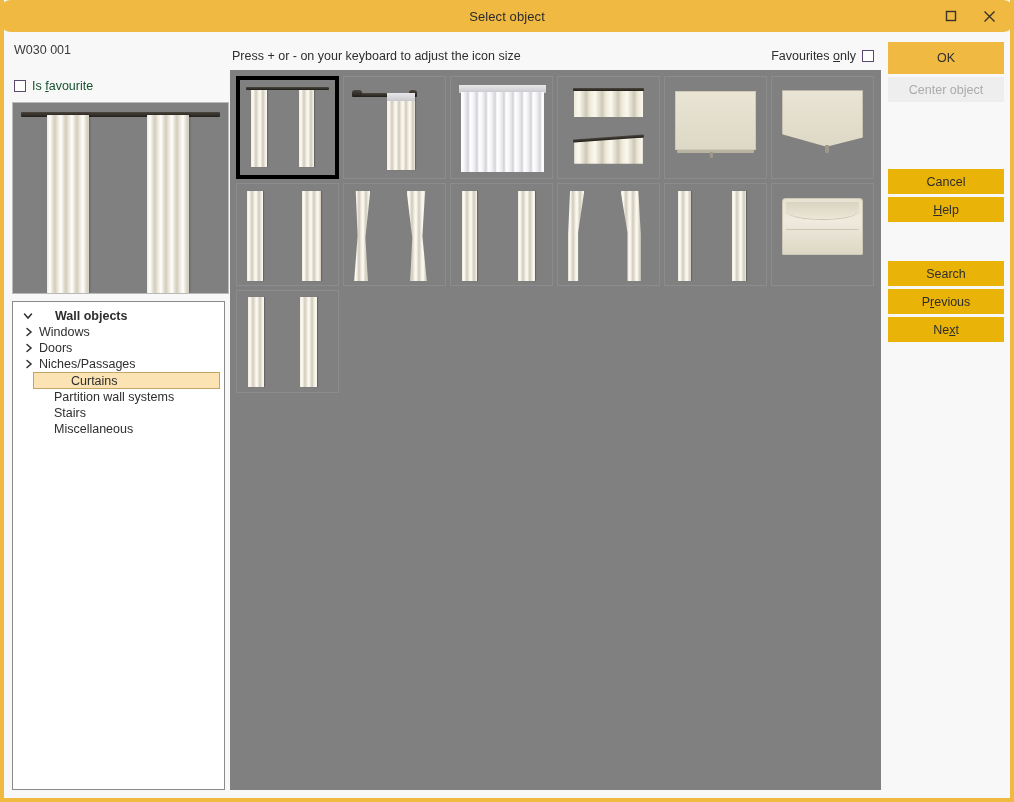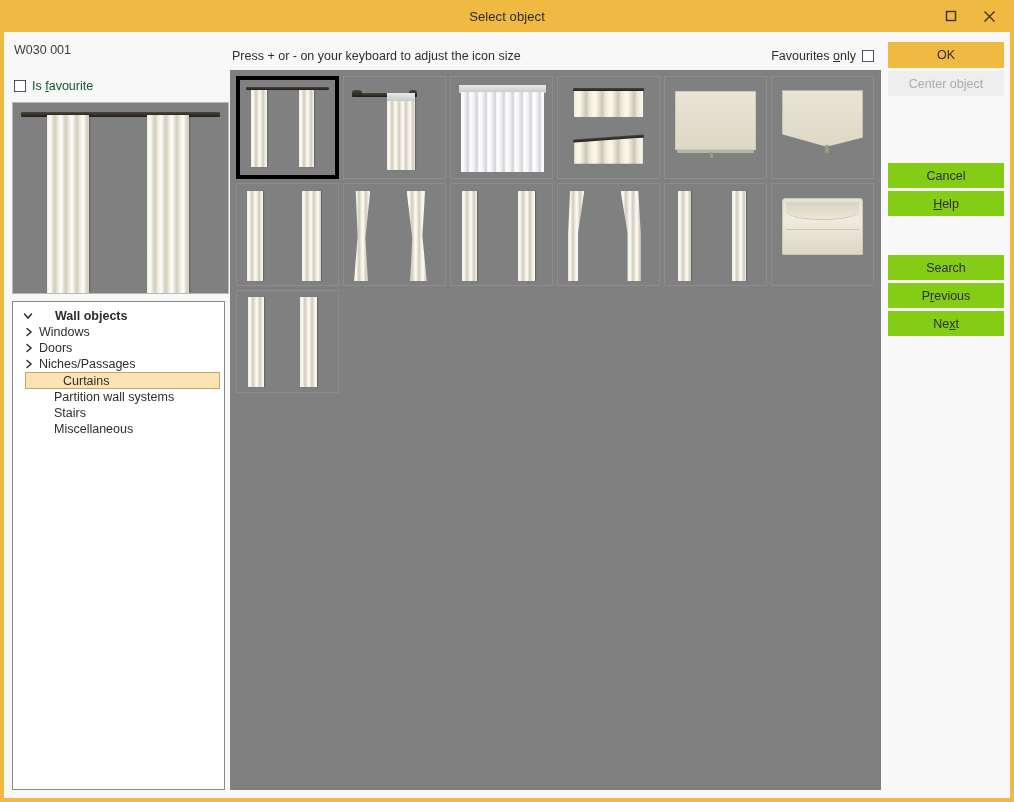--- a/index.html
+++ b/index.html
@@ -22,20 +22,21 @@
   .titlebar {
     height: 32px;
     background: #f0b942;
     display: flex;
     align-items: center;
     justify-content: center;
     position: relative;
     flex: none;
     margin: -0px -4px 0 -4px;
     width: 1014px;
+    border-radius: 11px;
   }
   .titlebar-title {
     font-size: 13px;
     color: #2b2b2b;
     letter-spacing: .1px;
   }
   .titlebar-buttons {
     position: absolute;
     right: 8px; top: 0; height: 32px;
     display: flex; align-items: center; gap: 4px;
@@ -119,21 +120,21 @@
     font-size: 12.5px; color: #2e2e2e;
     padding-left: 4px;
     white-space: nowrap;
   }
   .tnode.root { font-weight: bold; gap: 16px; }
   .tnode.child { padding-left: 22px; }
   .tnode.leaf { padding-left: 37px; }
   .tnode.sel {
     background: #fbe3b4;
     border: 1px solid #c4a569;
-    margin: 0 0 0 8px;
+    margin: 0 0 0 16px;
     height: 17px;
   }
   .caret {
     width: 13px; flex: none; display: flex; align-items: center;
     justify-content: center; color: #2e2e2e; font-size: 11px;
     margin-left: -17px; margin-right: 4px;
   }
   .caret.root { margin-left: 0; margin-right: 5px; }
 
   
@@ -231,31 +232,31 @@
   
   .right {
     width: 126px;
     flex: none;
     padding: 10px 6px 8px 4px;
     display: flex;
     flex-direction: column;
   }
   .btn {
     height: 25px;
-    background: #84cc16;
+    background: #eab308;
     color: #2e2e2e;
     font-size: 12.5px;
     display: flex; align-items: center; justify-content: center;
     border: none;
     margin-bottom: 3px;
     font-family: "Liberation Sans", sans-serif;
     cursor: default;
     width: 116px;
   }
-  .btn.primary { background: #f0b942; height: 26px; }
+  .btn.primary { background: #f0b942; height: 32px; }
   .btn.disabled { background: #eeeeee; color: #ababab; }
   .gap-lg { height: 64px; }
   .gap-md { height: 36px; }
 </style>
 </head>
 <body>
 
 <div class="window">
 
   <div class="titlebar">

